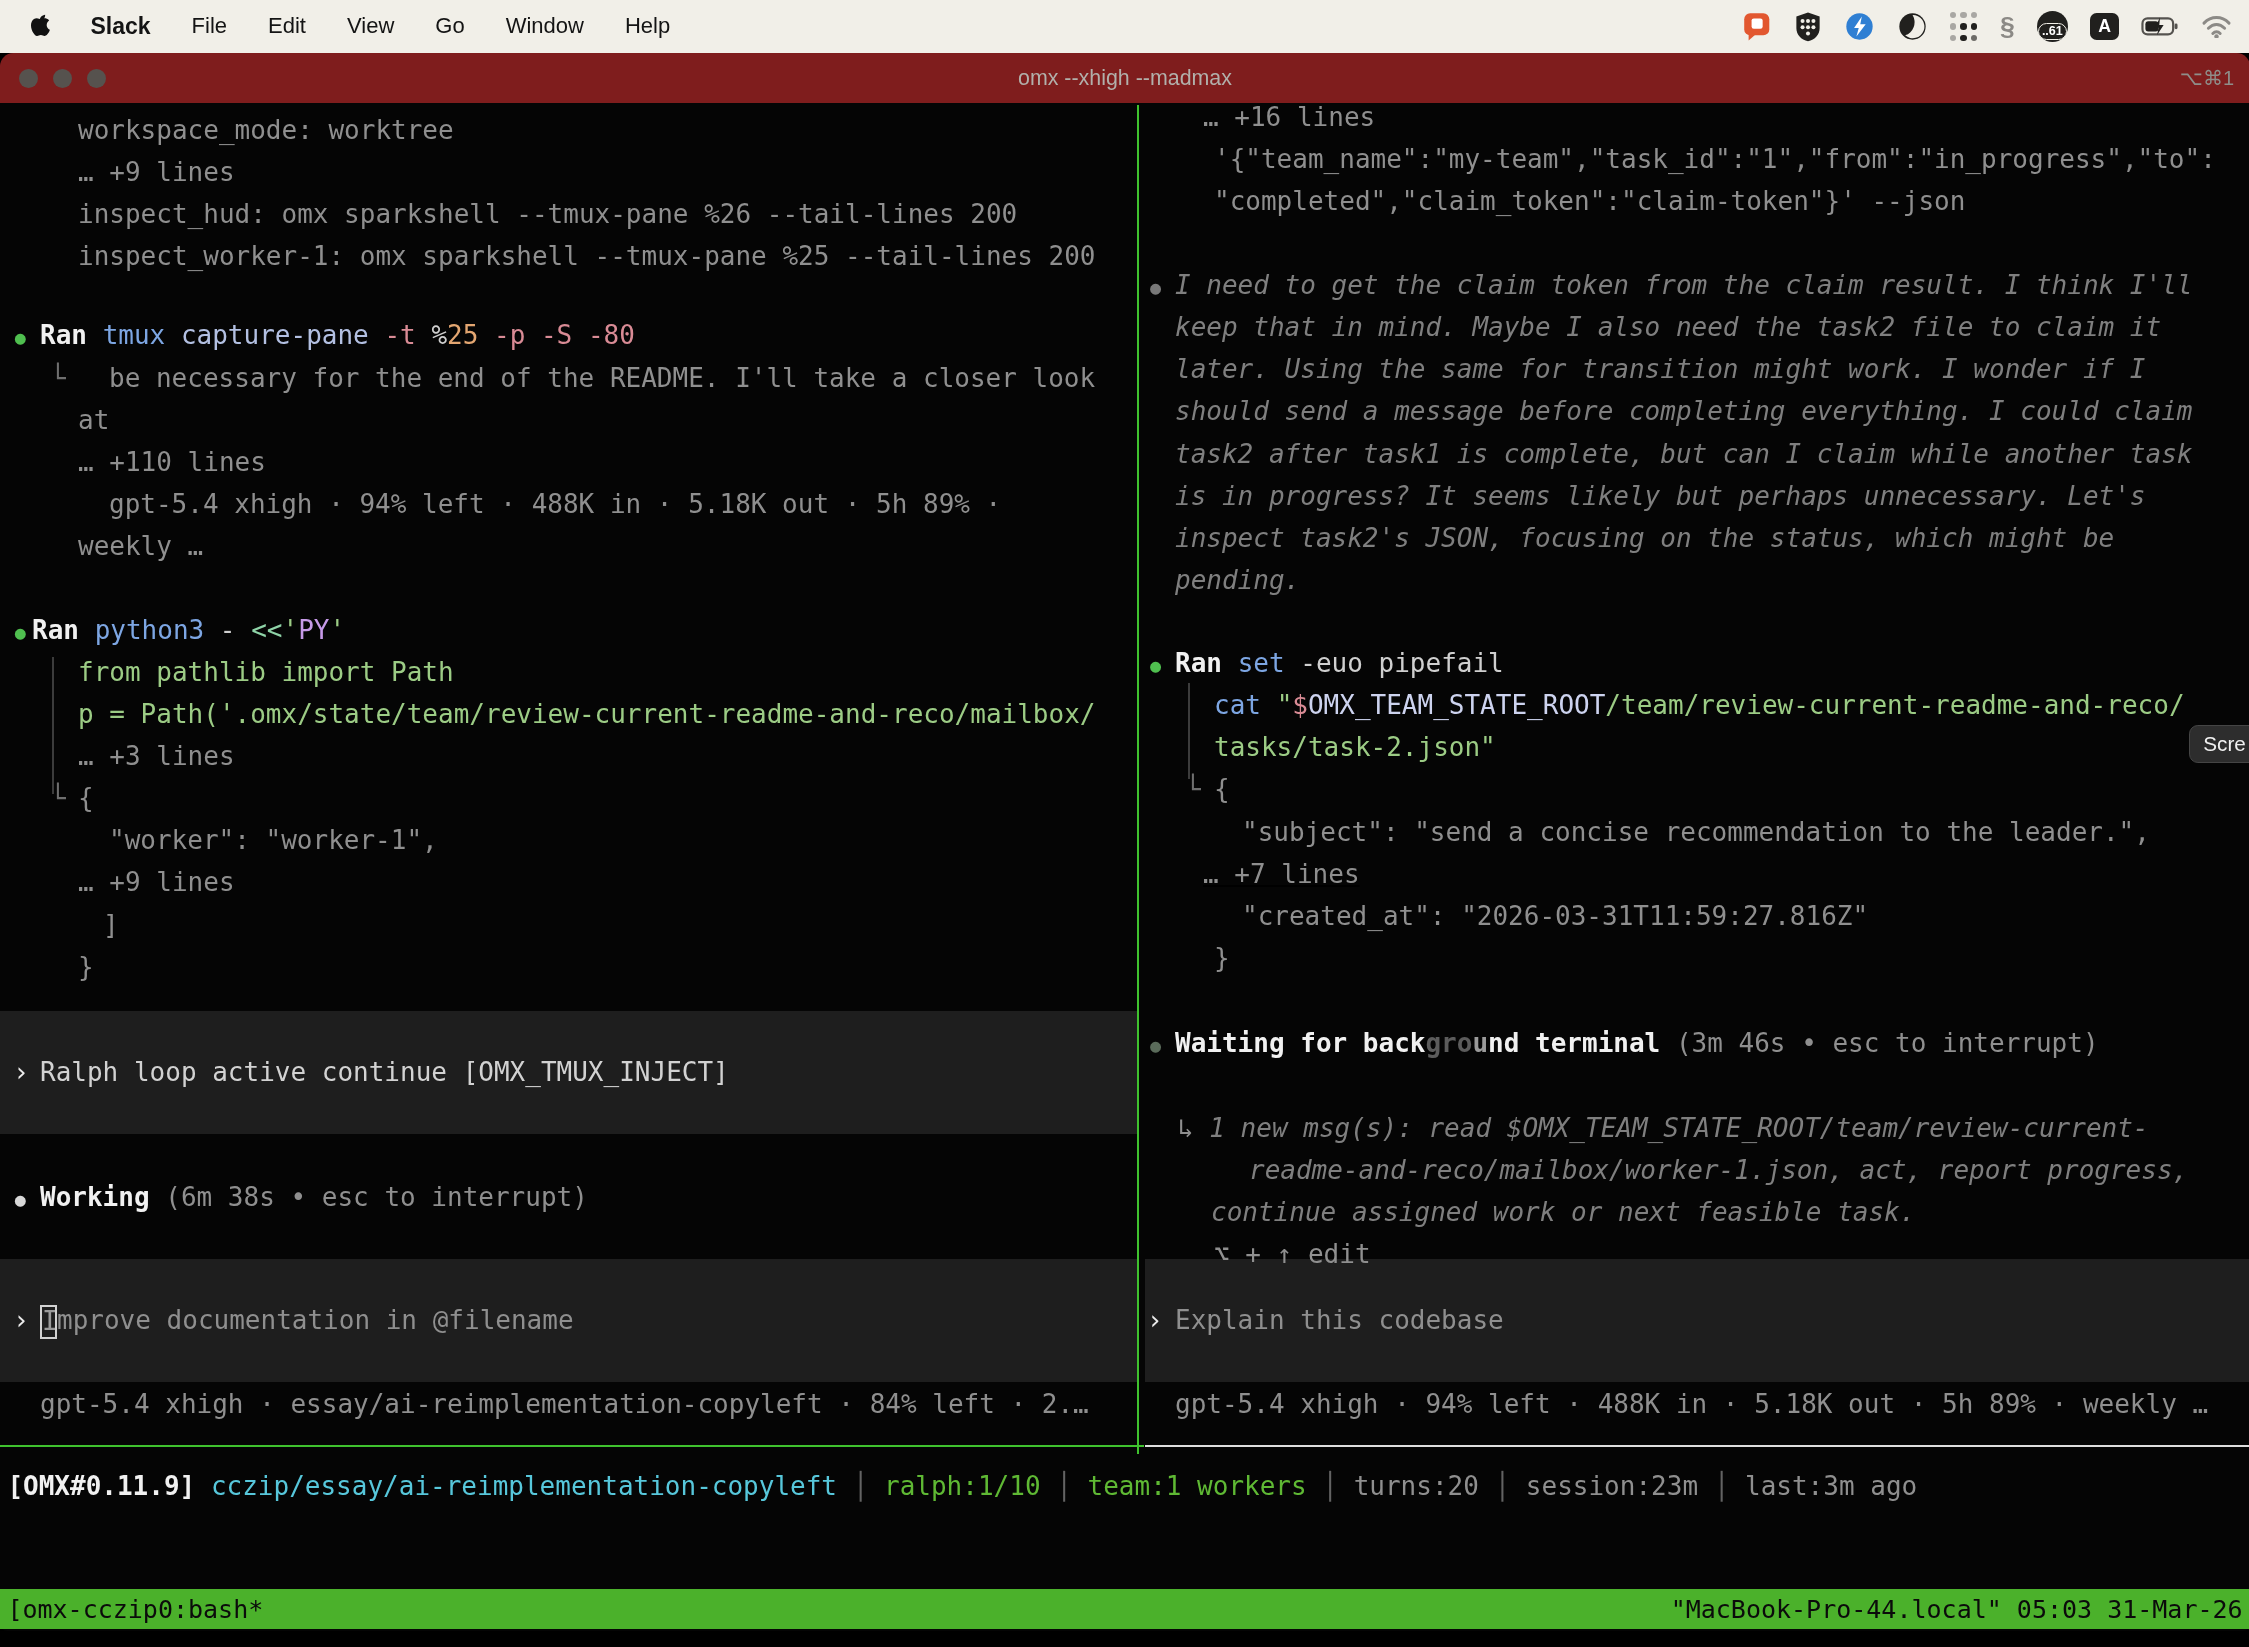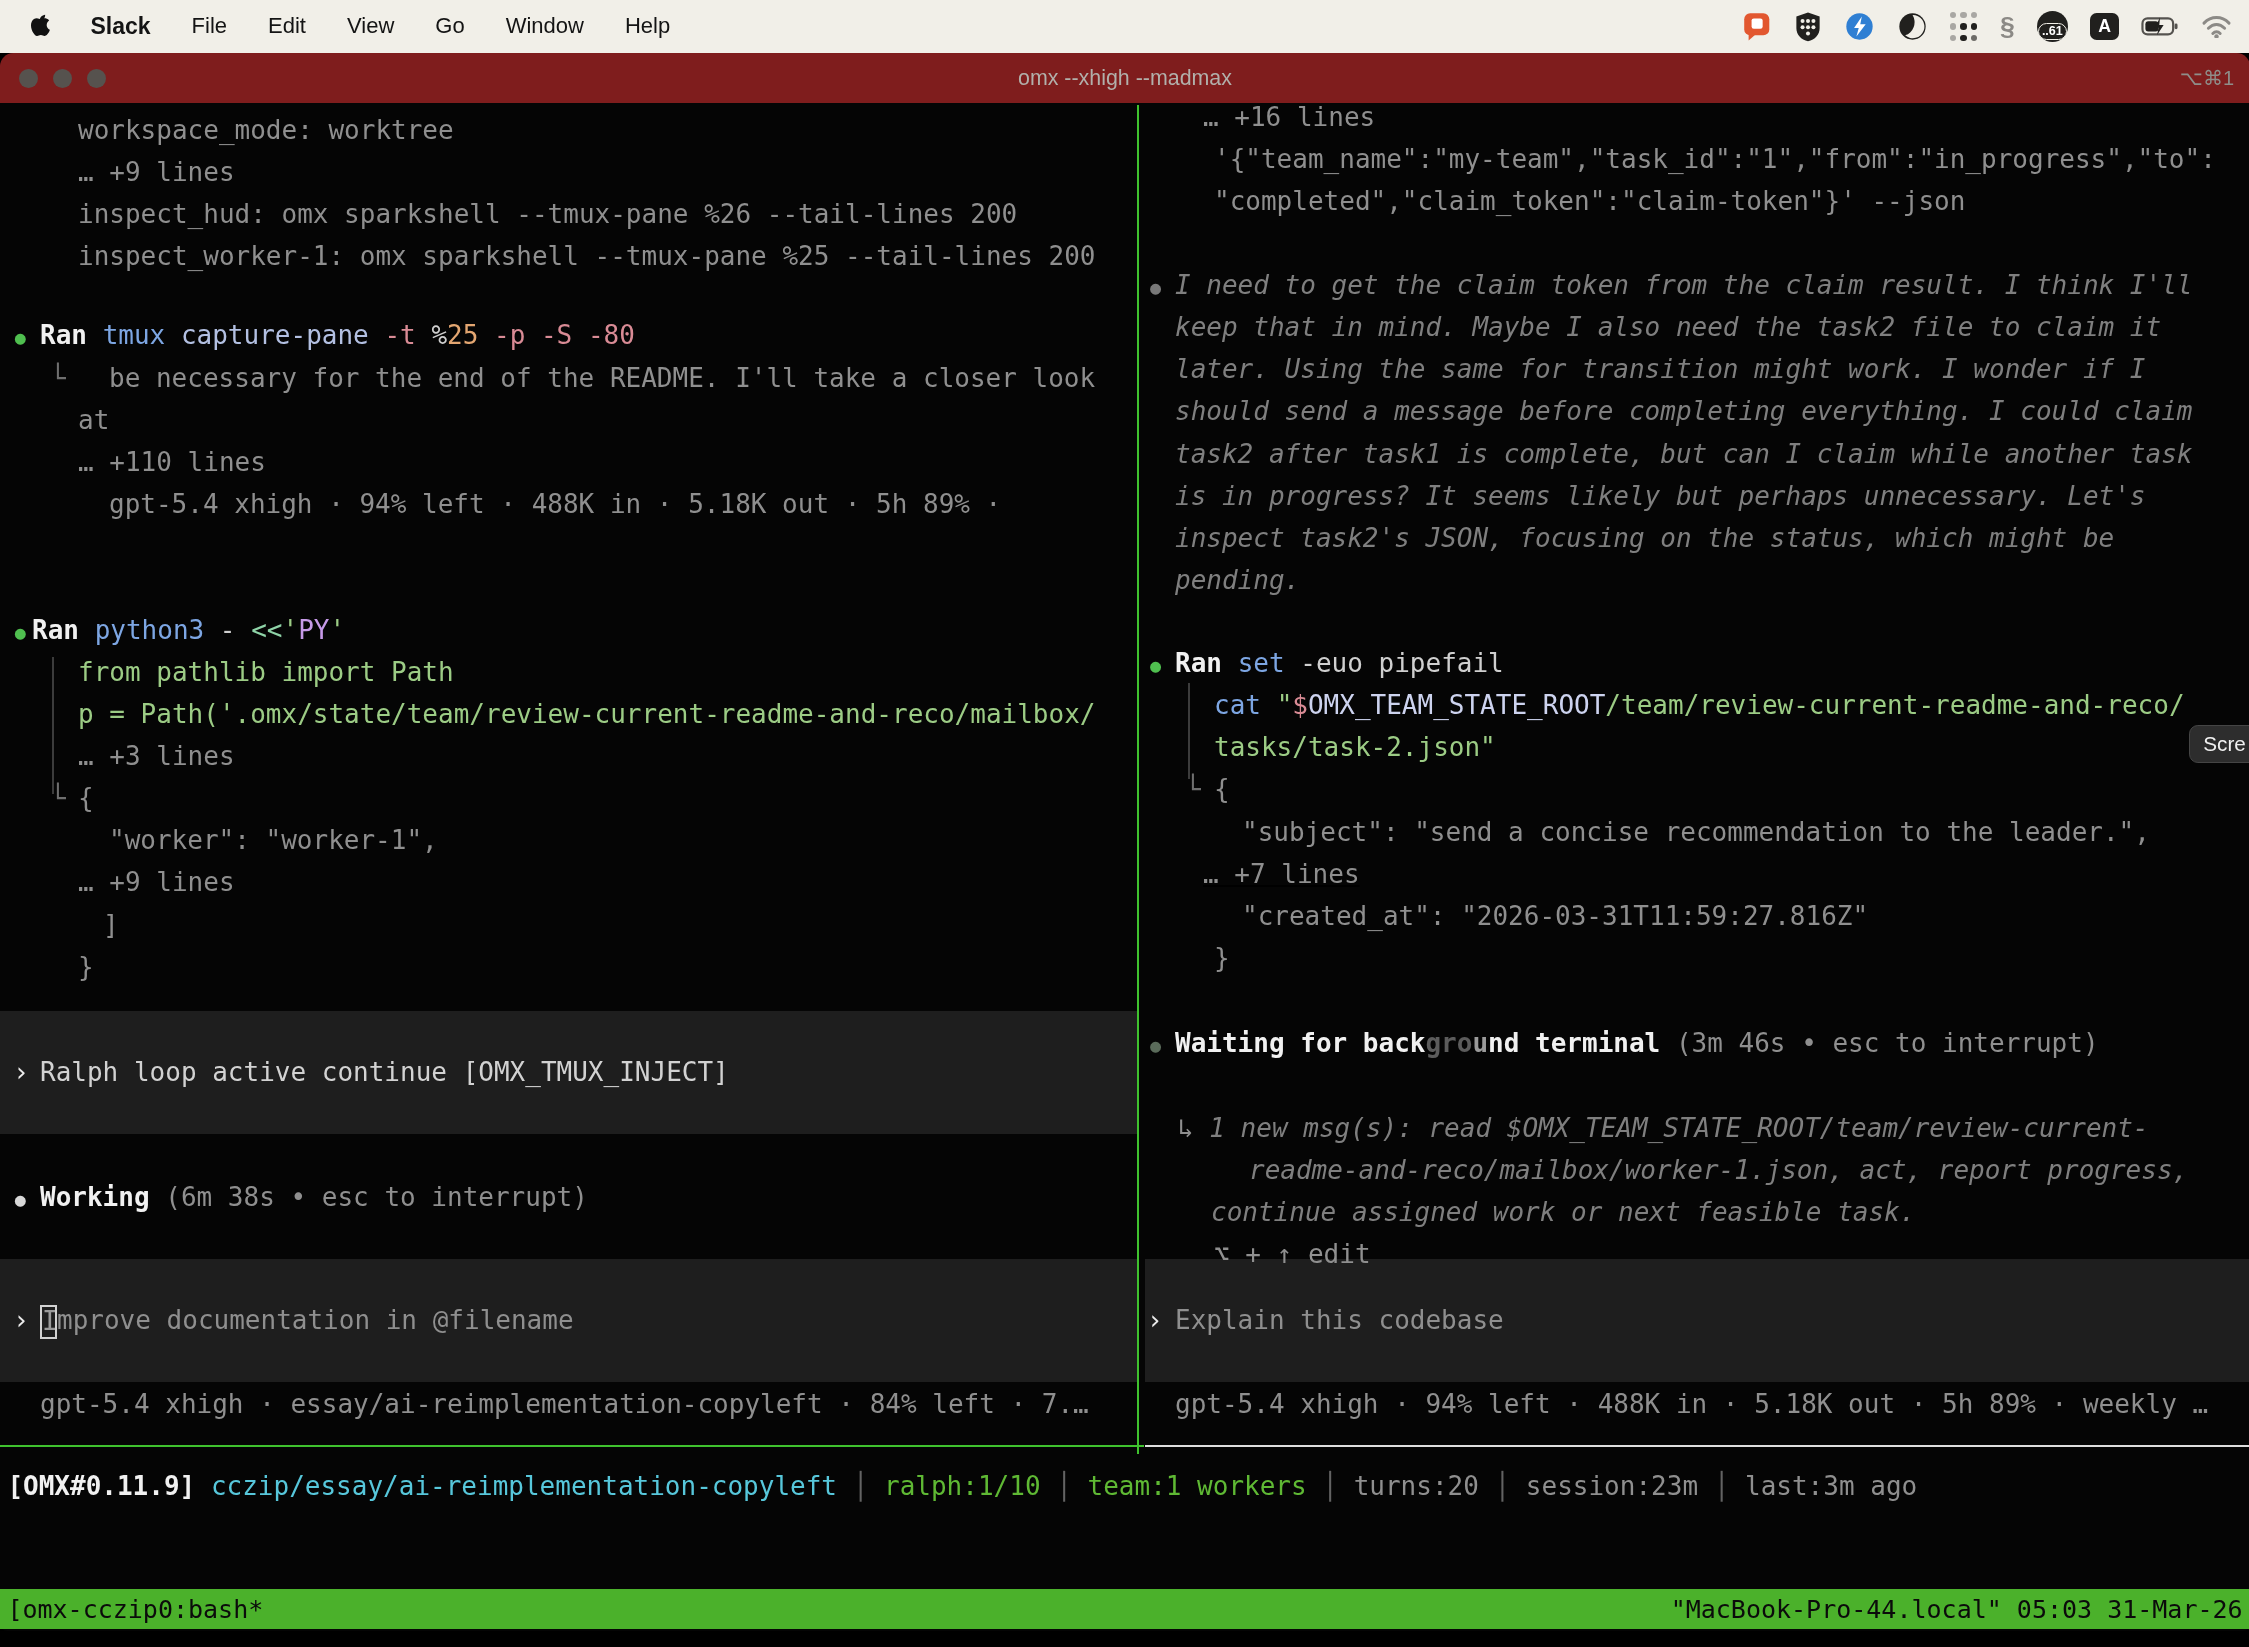--- a/index.html
+++ b/index.html
@@ -185,33 +185,34 @@
     <div class="rect" style="left: 1137px; top: 1445px; width: 2.2px; height: 8.9px; background: rgb(63, 194, 46);"></div>
     <div class="line" style="top: 109px;"><span class="item" style="left: 78px;"><span class="c-out">workspace_mode: worktree</span></span></div>
     <div class="line" style="top: 151px;"><span class="item" style="left: 78px;"><span class="c-out">… +9 lines</span></span></div>
     <div class="line" style="top: 193px;"><span class="item" style="left: 78px;"><span class="c-out">inspect_hud: omx sparkshell --tmux-pane %26 --tail-lines 200</span></span></div>
     <div class="line" style="top: 235px;"><span class="item" style="left: 78px;"><span class="c-out">inspect_worker-1: omx sparkshell --tmux-pane %25 --tail-lines 200</span></span></div>
     <div class="line" style="top: 314px;"><span class="item" style="left: 14.8px;"><span class="c-dotg">●</span></span><span class="item" style="left: 40px;"><span class="c-wb">Ran </span><span class="c-cmd">tmux </span><span class="c-arg">capture-pane </span><span class="c-flag">-t </span><span class="c-pl">%</span><span class="c-num">25 </span><span class="c-flag">-p -S -80</span></span></div>
     <div class="line" style="top: 357px;"><span class="item" style="left: 50px;"><span class="c-dim">└</span></span><span class="item" style="left: 109px;"><span class="c-out">be necessary for the end of the README. I'll take a closer look</span></span></div>
     <div class="line" style="top: 399px;"><span class="item" style="left: 78px;"><span class="c-out">at</span></span></div>
     <div class="line" style="top: 441px;"><span class="item" style="left: 78px;"><span class="c-out">… +110 lines</span></span></div>
     <div class="line" style="top: 483px;"><span class="item" style="left: 109px;"><span class="c-out">gpt-5.4 xhigh · 94% left · 488K in · 5.18K out · 5h 89% ·</span></span></div>
+    <div class="line" style="top: 525px;"><span class="item" style="left: 78px;"><span class="c-out">weekly …</span></span></div>
     <div class="line" style="top: 609px;"><span class="item" style="left: 14.8px;"><span class="c-dotg">●</span></span><span class="item" style="left: 32px;"><span class="c-wb">Ran </span><span class="c-cmd">python3 </span><span class="c-pl">- </span><span class="c-her">&lt;&lt;</span><span class="c-str">'</span><span class="c-pur">PY</span><span class="c-str">'</span></span></div>
     <div class="line" style="top: 651px;"><span class="item" style="left: 78px;"><span class="c-str">from pathlib import Path</span></span></div>
     <div class="line" style="top: 693px;"><span class="item" style="left: 78px;"><span class="c-str">p = Path('.omx/state/team/review-current-readme-and-reco/mailbox/</span></span></div>
     <div class="line" style="top: 735px;"><span class="item" style="left: 78px;"><span class="c-out">… +3 lines</span></span></div>
     <div class="line" style="top: 777px;"><span class="item" style="left: 50px;"><span class="c-dim">└ </span></span><span class="item" style="left: 78px;"><span class="c-out">{</span></span></div>
     <div class="line" style="top: 819px;"><span class="item" style="left: 109px;"><span class="c-out">"worker": "worker-1",</span></span></div>
     <div class="line" style="top: 861px;"><span class="item" style="left: 78px;"><span class="c-out">… +9 lines</span></span></div>
     <div class="line" style="top: 904px;"><span class="item" style="left: 103px;"><span class="c-out">]</span></span></div>
     <div class="line" style="top: 946px;"><span class="item" style="left: 78px;"><span class="c-out">}</span></span></div>
     <div class="line" style="top: 1051px;"><span class="item" style="left: 13.3px;"><span class="c-chev">›</span></span><span class="item" style="left: 40px;"><span class="c-band">Ralph loop active continue [OMX_TMUX_INJECT]</span></span></div>
     <div class="line" style="top: 1176px;"><span class="item" style="left: 14.8px;"><span class="c-dotw">●</span></span><span class="item" style="left: 40px;"><span class="c-wb">Working </span><span class="c-out">(6m 38s • esc to interrupt)</span></span></div>
     <div class="line" style="top: 1299px;"><span class="item" style="left: 13.3px;"><span class="c-chev">›</span></span><span class="item" style="left: 40px;"><span class="c-cursor">I</span></span><span class="item" style="left: 57px; text-align: center;"><span class="c-ghost">mprove documentation in @filename</span></span></div>
-    <div class="line" style="top: 1383px;"><span class="item" style="left: 40px;"><span class="c-out">gpt-5.4 xhigh · essay/ai-reimplementation-copyleft · 84% left · 7.…</span></span></div>
+    <div class="line" style="top: 1383px;"><span class="item" style="left: 40px;"><span class="c-out">gpt-5.4 xhigh · essay/ai-reimplementation-copyleft · 84% left · 2.…</span></span></div>
     <div class="line" style="top: 96px;"><span class="item" style="left: 1203px;"><span class="c-out">… +16 lines</span></span></div>
     <div class="line" style="top: 138px;"><span class="item" style="left: 1214px;"><span class="c-out">'{"team_name":"my-team","task_id":"1","from":"in_progress","to":</span></span></div>
     <div class="line" style="top: 180px;"><span class="item" style="left: 1214px;"><span class="c-out">"completed","claim_token":"claim-token"}' --json</span></span></div>
     <div class="line" style="top: 264px;"><span class="item" style="left: 1150px;"><span class="c-dotd">●</span></span><span class="item" style="left: 1175px;"><span class="c-think">I need to get the claim token from the claim result. I think I'll</span></span></div>
     <div class="line" style="top: 306px;"><span class="item" style="left: 1175px;"><span class="c-think">keep that in mind. Maybe I also need the task2 file to claim it</span></span></div>
     <div class="line" style="top: 348px;"><span class="item" style="left: 1175px;"><span class="c-think">later. Using the same for transition might work. I wonder if I</span></span></div>
     <div class="line" style="top: 390px;"><span class="item" style="left: 1175px;"><span class="c-think">should send a message before completing everything. I could claim</span></span></div>
     <div class="line" style="top: 433px;"><span class="item" style="left: 1175px;"><span class="c-think">task2 after task1 is complete, but can I claim while another task</span></span></div>
     <div class="line" style="top: 475px;"><span class="item" style="left: 1175px;"><span class="c-think">is in progress? It seems likely but perhaps unnecessary. Let's</span></span></div>
     <div class="line" style="top: 517px;"><span class="item" style="left: 1175px;"><span class="c-think">inspect task2's JSON, focusing on the status, which might be</span></span></div>

